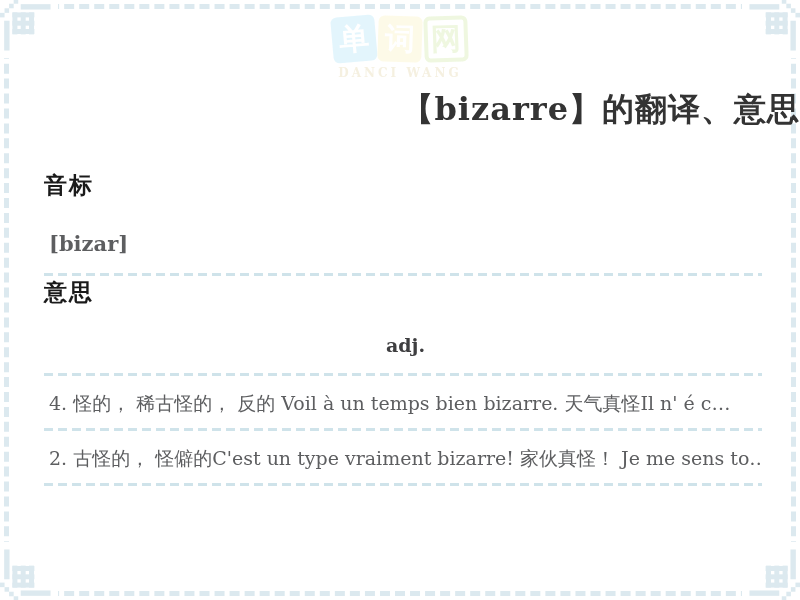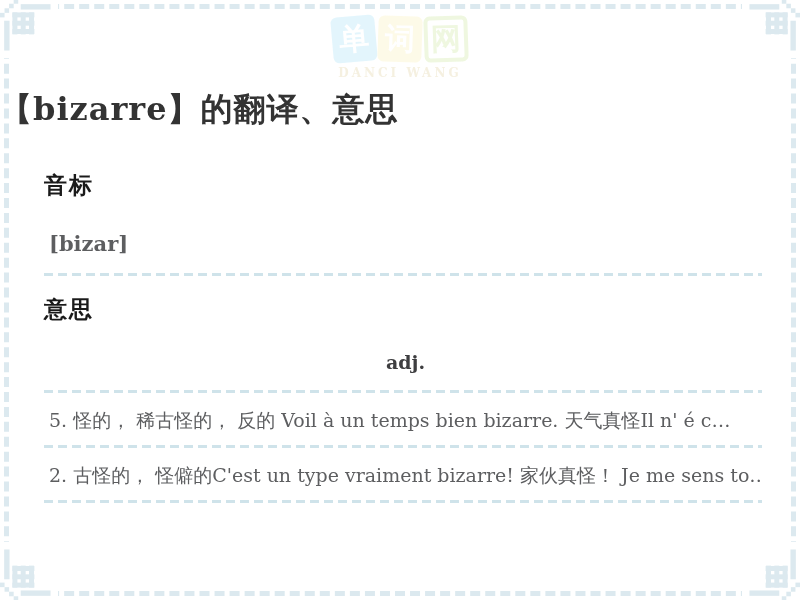--- a/index.html
+++ b/index.html
@@ -44,34 +44,34 @@
   }
   .tile1{background:#cdeefb;transform:rotate(-5deg);}
   .tile2{background:#fdf7d6;transform:rotate(2deg);margin-left:2px;}
   .tile3{background:#ffffff;border:4px solid #e2f2c8;color:#e2f2c8;margin-left:2px;transform:rotate(-2deg);}
   .logo-sub{
     margin-top:4px;font-size:12px;letter-spacing:3px;color:#ede4c8;
     font-family:"DejaVu Serif","Liberation Serif",serif;font-weight:bold;text-align:right;
   }
   
   .title{
-    position:absolute;top:88px;left:0;right:0;text-align:left;
+    position:absolute;top:88px;left:0;right:0;text-align:right;
     font-size:32px;font-weight:bold;color:var(--title);letter-spacing:1px;
   }
   
   .content{position:absolute;top:170px;left:44px;right:38px;}
   .sec-heading{
     font-size:23px;font-weight:bold;color:var(--heading);letter-spacing:2px;font-family:Liberation Serif, serif;
   }
   .phonetic{margin-top:30px;font-size:21px;color:var(--body);padding-left:5px;font-weight:bold;}
   .divider{
     height:3px;margin-top:17px;
     background:repeating-linear-gradient(90deg,var(--divider) 0 9px,transparent 9px 14px);
   }
-  .meaning-heading{margin-top:18px;}
+  .meaning-heading{margin-top:1px;}
   .pos{margin-top:26px;font-size:19px;font-weight:bold;color:#3e3e40;padding-left:5px;text-align:center;}
   .definition{
     margin-top:15px;font-size:19px;color:var(--body);
     white-space:nowrap;overflow:hidden;padding-left:5px;
   }
   .divider.tight{margin-top:11px;}
 </style>
 </head>
 <body>
 
@@ -166,21 +166,21 @@
   <div class="content">
 
     <h2 class="sec-heading">音标</h2>
     <p class="phonetic">[bizar]</p>
     <div class="divider"></div>
 
     <h2 class="sec-heading meaning-heading">意思</h2>
     <p class="pos">adj.</p>
     <div class="divider"></div>
 
-    <p class="definition">5. 怪的， 稀古怪的， 反的 Voil à  un temps bien bizarre. 天气真怪Il n' é c…</p>
+    <p class="definition">4. 怪的， 稀古怪的， 反的 Voil à  un temps bien bizarre. 天气真怪Il n' é c…</p>
     <div class="divider tight"></div>
 
     <p class="definition">2. 古怪的， 怪僻的C'est un type vraiment bizarre! 家伙真怪！ Je me sens to…</p>
     <div class="divider tight"></div>
 
   </div>
 
 </div>
 
 </body></html>

